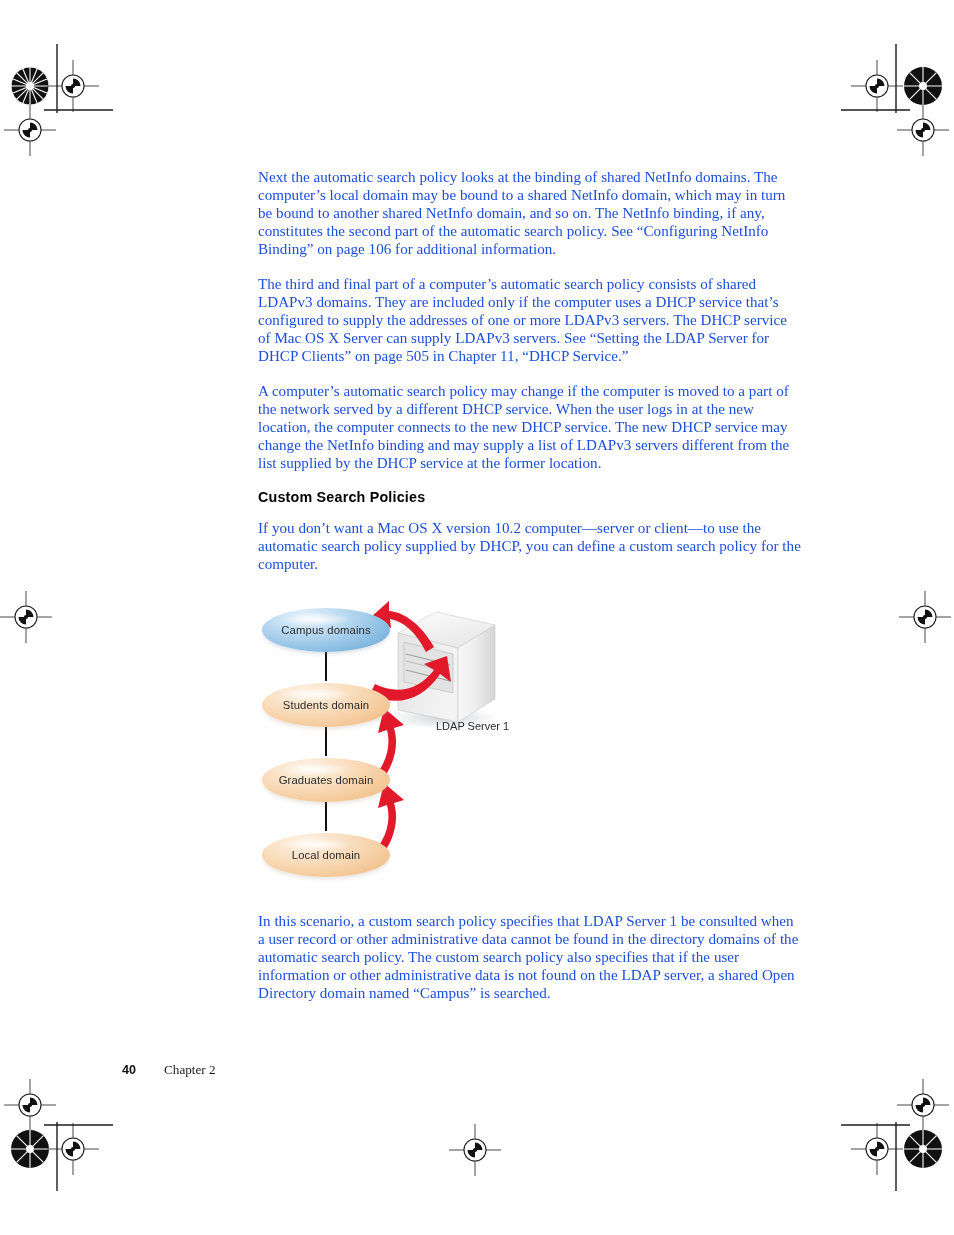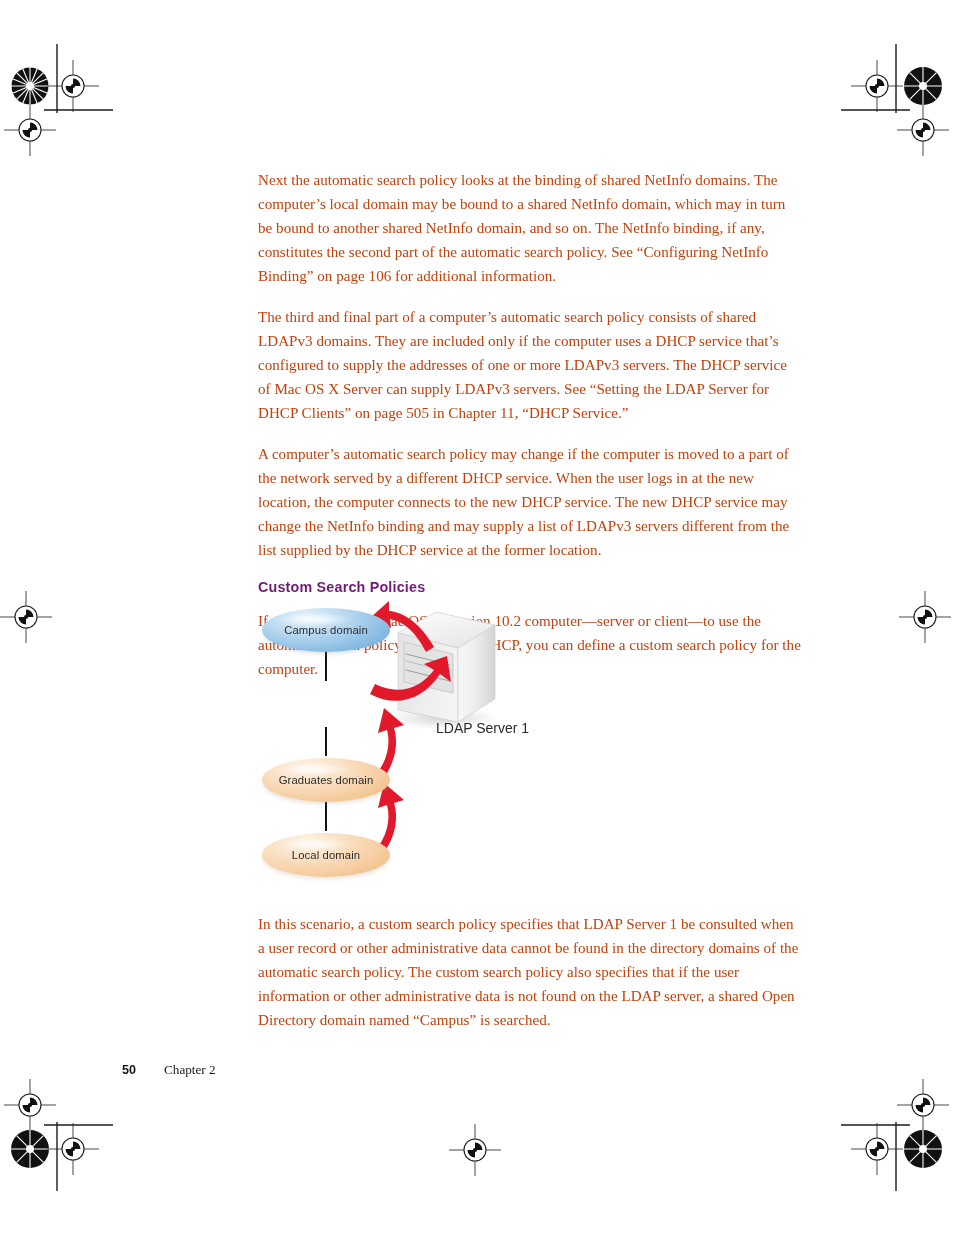--- a/index.html
+++ b/index.html
@@ -27,32 +27,32 @@
   
   .content {
     position: absolute;
     left: 258px;
     top: 168px;
     width: 544px;
   }
   p.body-par {
     margin: 0 0 17px 0;
     font-size: 15.1px;
-    line-height: 24px;
+    line-height: 18px;
     text-align: left;
-    color: #c2410c;
+    color: #1d4ed8;
     letter-spacing: 0.02px;
   }
   h2.section-head {
     margin: 6px 0 14px 0;
     font-family: "Liberation Sans", sans-serif;
     font-size: 14.3px;
     font-weight: bold;
     letter-spacing: 0.2px;
-    color: #701a75;
+    color: #000000;
   }
 
   
   .figure {
     position: absolute;
     left: 258px;
     top: 598px;
     width: 300px;
     height: 290px;
   }
@@ -94,21 +94,21 @@
   }
   .connector {
     position: absolute;
     width: 1.6px;
     background: #111111;
   }
   .fig-arrows { position: absolute; left: 0; top: 0; }
   .server-caption {
     position: absolute;
     font-family: "Liberation Sans", sans-serif;
-    font-size: 14px;
+    font-size: 11px;
     color: #2b2b2b;
     white-space: nowrap;
   }
 
   
   .footer {
     position: absolute;
     left: 122px;
     top: 1062px;
     display: flex;
@@ -301,35 +301,38 @@
                L146,127 L126,110 L120,135 L129,132
                C133,147 129,165 115,180 Z"></path>
 
       <path d="M122,260 C137,242 141,221 136,205
                L146,202 L126,185 L120,210 L129,207
                C133,222 129,240 115,255 Z"></path>
     </g>
   </svg>
 
   <div class="ellipse blue" style="left:4px; top:10px;">
-    <span class="cap">Campus domain</span>
+    <span class="cap">Campus domains</span>
   </div>
 
+  <div class="ellipse tan" style="left:4px; top:85px;">
+    <span class="cap">Students domain</span>
+  </div>
 
   <div class="ellipse tan" style="left:4px; top:235px;">
     <span class="cap">Local domain</span>
   </div>
 
   <div class="ellipse tan" style="left:4px; top:160px;">
     <span class="cap">Graduates domain</span>
   </div>
 
   <div class="server-caption" style="left:178px; top:122px;">LDAP Server 1</div>
 </div>
 
 <div class="content" style="top:912px;">
   <p class="body-par">In this scenario, a custom search policy specifies that LDAP Server 1 be consulted when a user record or other administrative data cannot be found in the directory domains of the automatic search policy. The custom search policy also specifies that if the user information or other administrative data is not found on the LDAP server, a shared Open Directory domain named “Campus” is searched.</p>
 </div>
 
 <div class="footer">
-  <span class="folio">50</span>
+  <span class="folio">40</span>
   <span class="chapter-label">Chapter  2</span>
 </div>
 
 </body></html>

